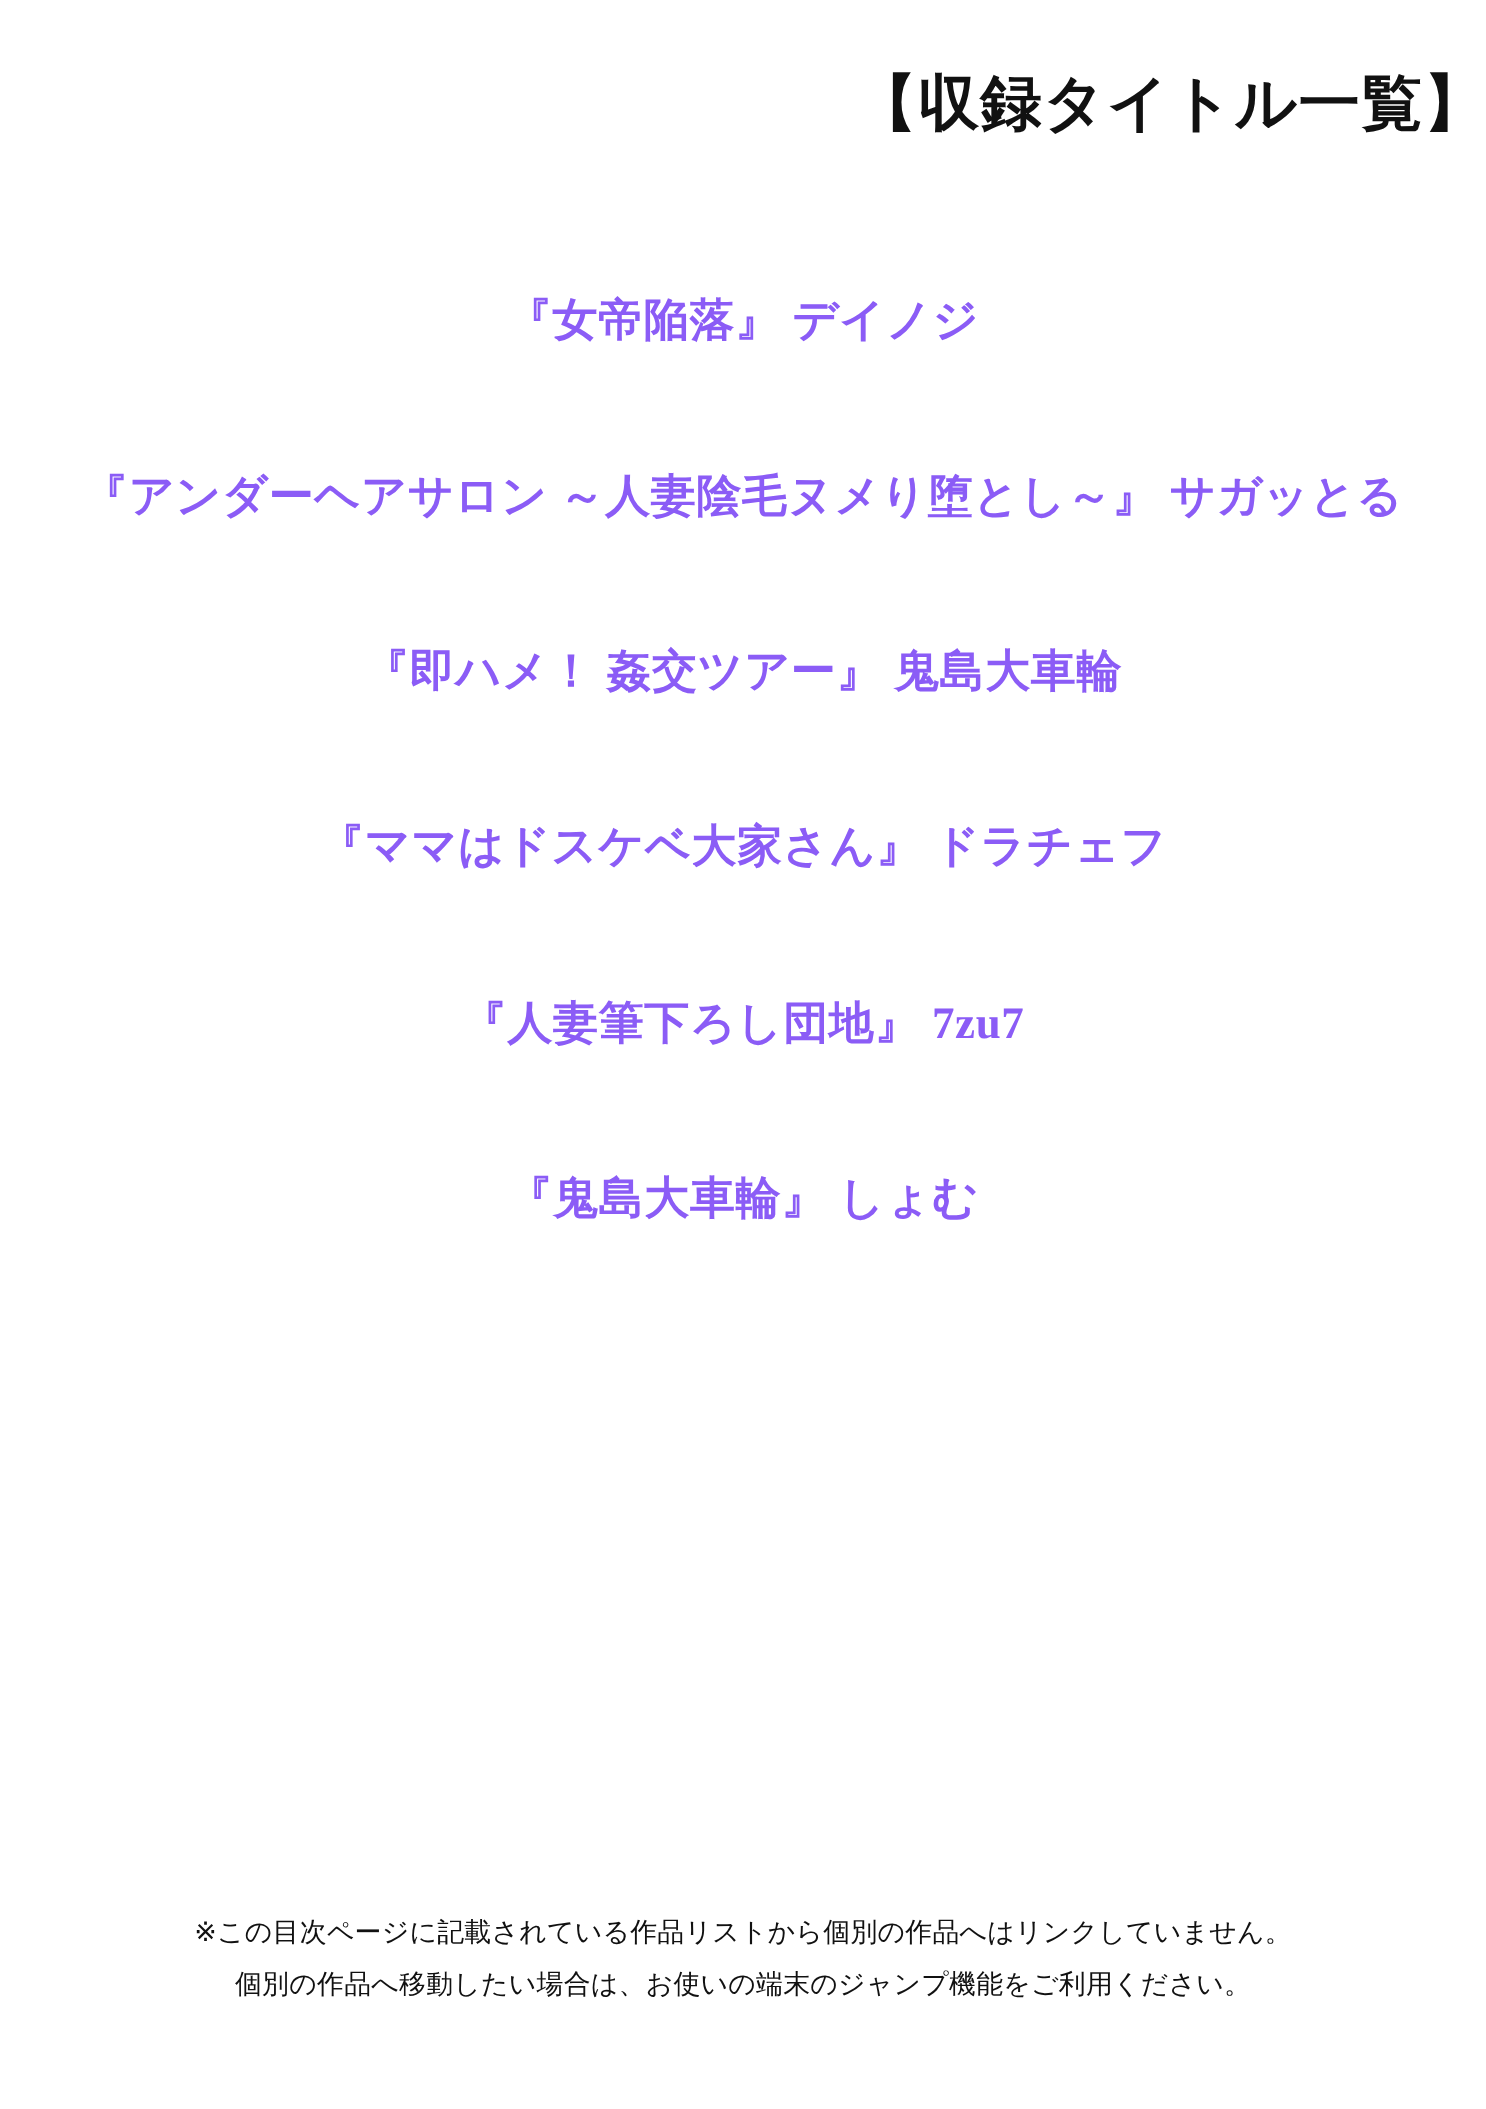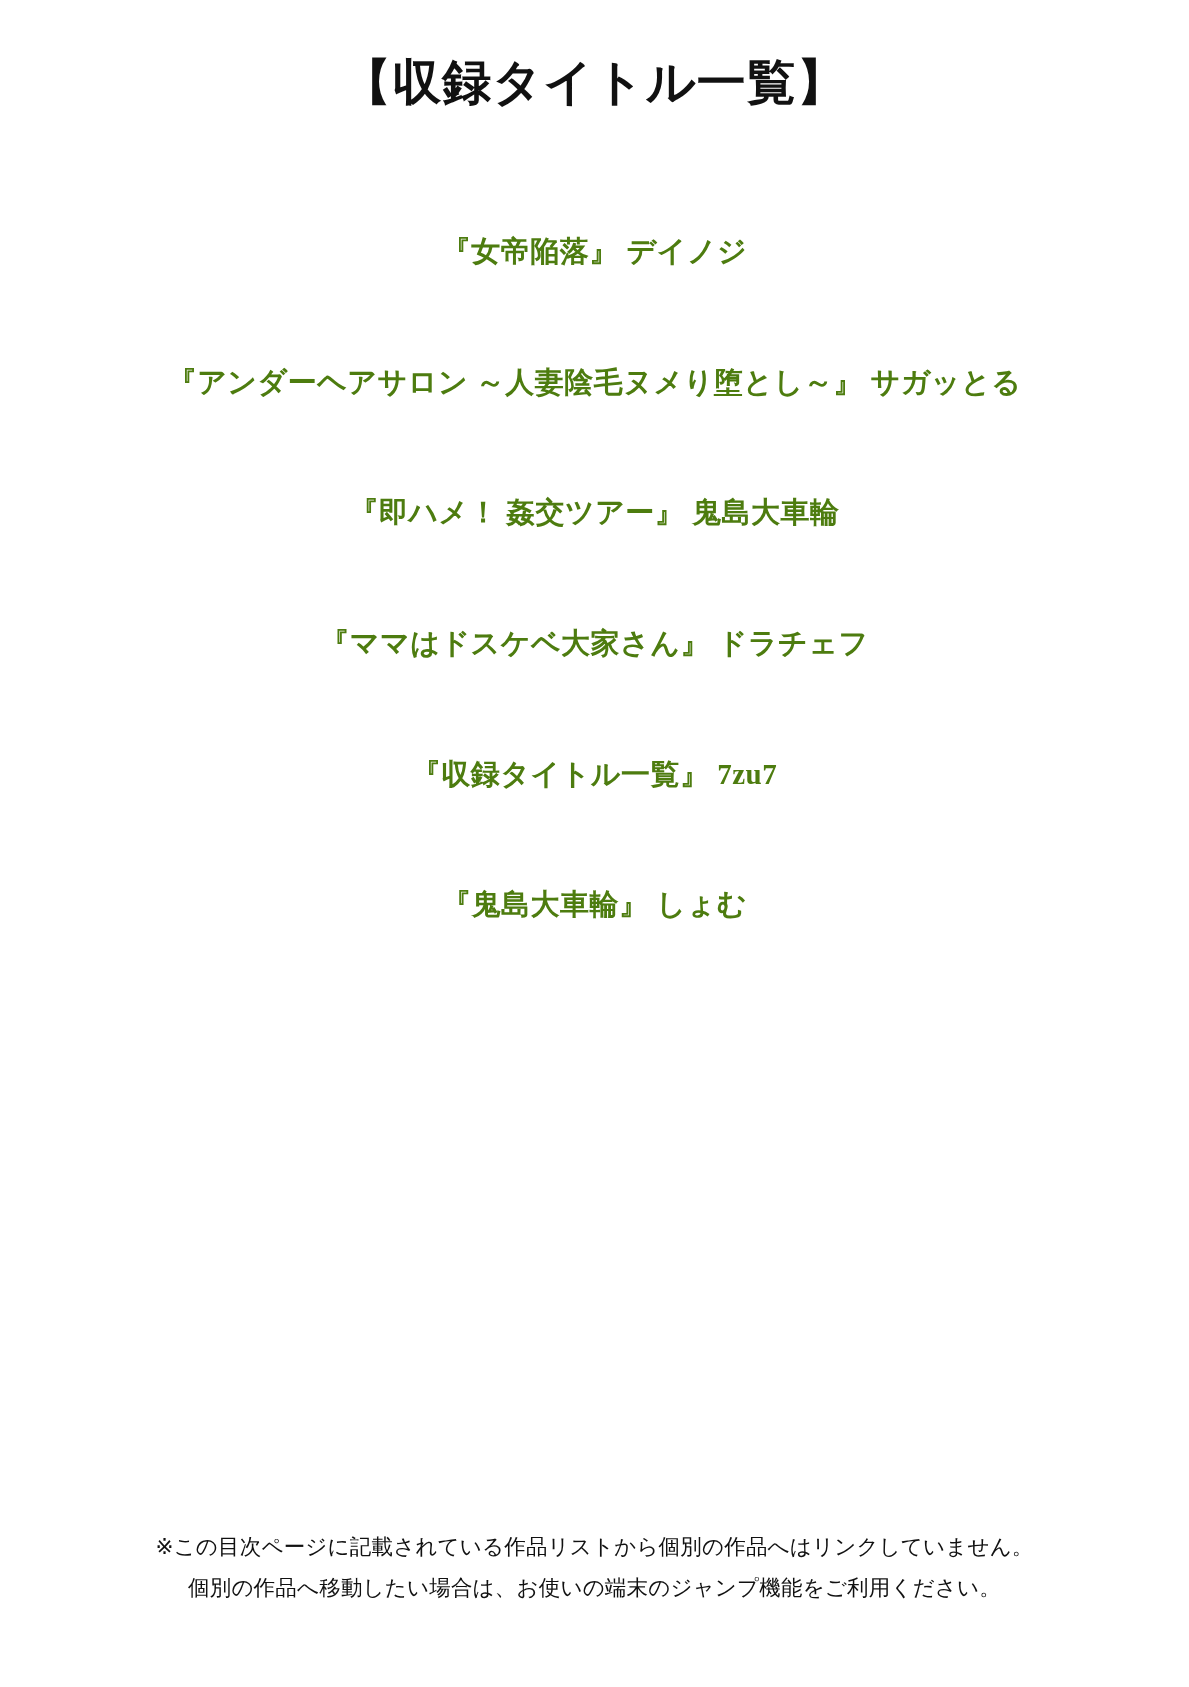--- a/index.html
+++ b/index.html
@@ -14,45 +14,45 @@
     color: #1a1a1a;
     position: relative;
     overflow: hidden;
   }
   .page {
     width: 1189px;
     height: 1687px;
     box-sizing: border-box;
     display: flex;
     flex-direction: column;
-    align-items: center;
+    align-items: flex-end;
     position: relative;
   }
   .doc-title {
     margin-top: 52px;
     font-size: 49px;
     font-weight: bold;
     letter-spacing: 1px;
     text-align: center;
     color: #111111;
     line-height: 1.25;
     white-space: nowrap;
   }
   .title-list {
     margin-top: 118px;
     width: 100%;
     display: flex;
     flex-direction: column;
     align-items: center;
   }
   .title-entry {
-    font-size: 29px;
+    font-size: 36px;
     font-weight: bold;
     text-align: center;
-    color: #4d7c0f;
+    color: #8b5cf6;
     line-height: 1.4;
     letter-spacing: 0.5px;
     margin-bottom: 0;
     white-space: nowrap;
   }
   .title-entry + .title-entry {
     margin-top: 90px;
   }
   .footer-note {
     position: absolute;
@@ -76,21 +76,21 @@
 
 <div class="page">
 
   <div class="doc-title">【収録タイトル一覧】</div>
 
   <div class="title-list">
     <div class="title-entry">『女帝陥落』 デイノジ</div>
     <div class="title-entry">『アンダーヘアサロン ～人妻陰毛ヌメり堕とし～』 サガッとる</div>
     <div class="title-entry">『即ハメ！ 姦交ツアー』 鬼島大車輪</div>
     <div class="title-entry">『ママはドスケベ大家さん』 ドラチェフ</div>
-    <div class="title-entry">『収録タイトル一覧』 7zu7</div>
+    <div class="title-entry">『人妻筆下ろし団地』 7zu7</div>
     <div class="title-entry">『鬼島大車輪』 しょむ</div>
   </div>
 
   <div class="footer-note">
     <span class="line">※この目次ページに記載されている作品リストから個別の作品へはリンクしていません。</span>
     <span class="line">個別の作品へ移動したい場合は、お使いの端末のジャンプ機能をご利用ください。</span>
   </div>
 
 </div>
 

